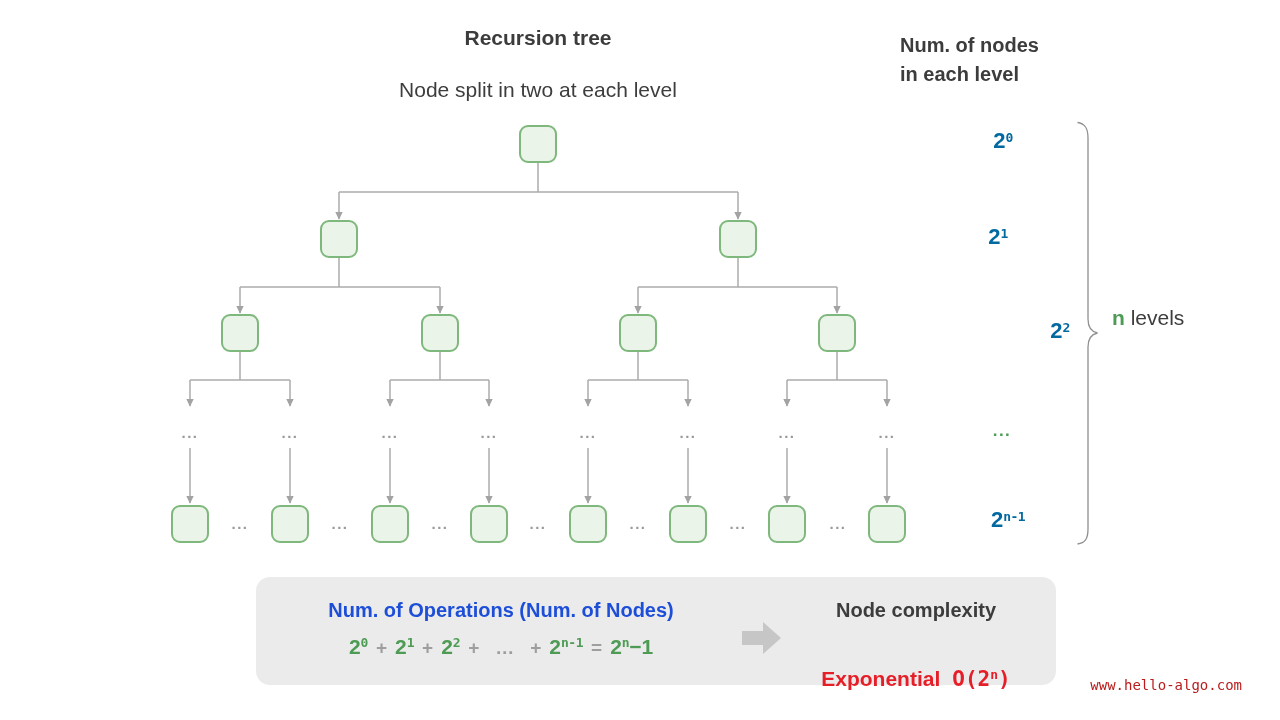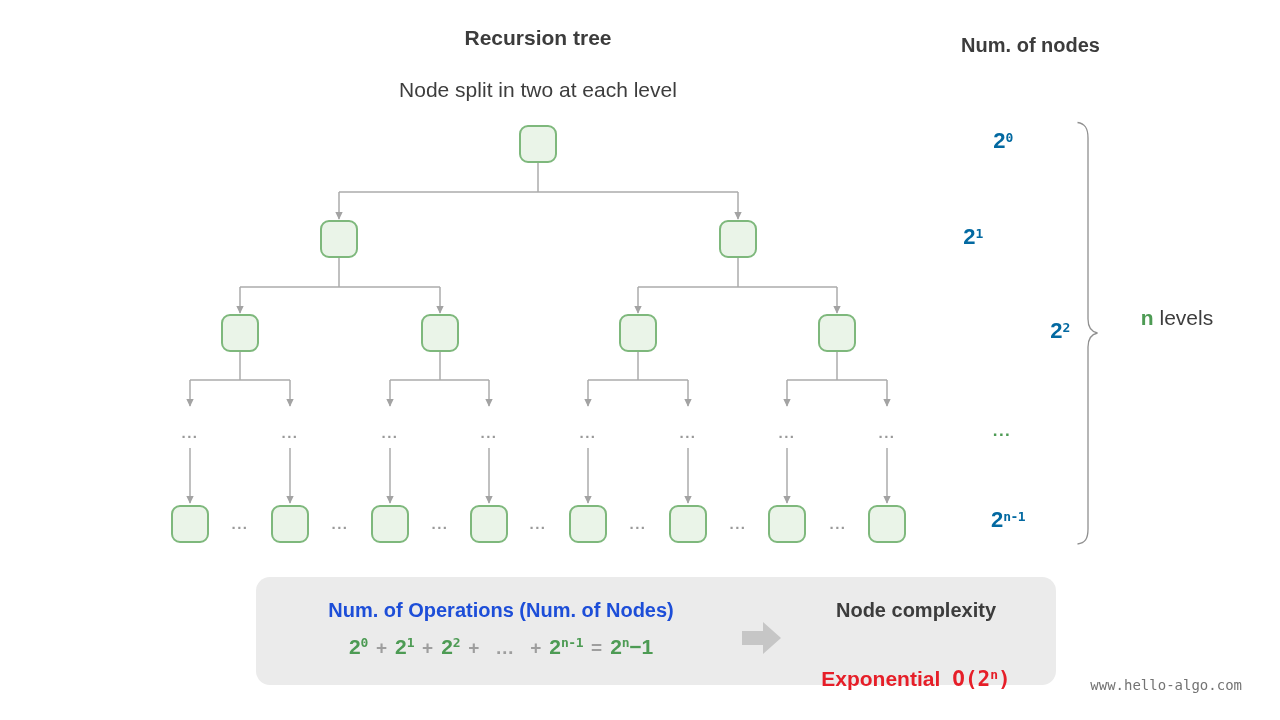--- a/index.html
+++ b/index.html
@@ -9,21 +9,21 @@
     font-family:"Liberation Sans", sans-serif;
     color:#3d3d3d;
   }
   .layer { position:absolute; left:0; top:0; pointer-events:none; }
 
   .title-block { position:absolute; left:338px; top:26px; width:400px; text-align:center; }
   .fig-title   { font-size:21px; font-weight:700; color:#3c3c3c; }
   .fig-subtitle{ font-size:21px; font-weight:400; color:#3d3d3d; margin-top:28px; }
 
   .right-header {
-    position:absolute; left:900px; top:31px; width:200px; text-align:right;
+    position:absolute; left:900px; top:31px; width:200px; text-align:left;
     font-size:20px; font-weight:700; color:#3c3c3c; line-height:29px;
   }
 
   .node {
     position:absolute; width:38px; height:38px; box-sizing:border-box;
     background:#eaf4e8; border:2.5px solid #7eb87c; border-radius:9px;
   }
 
   .dots {
     position:absolute; transform:translateX(-50%);
@@ -36,21 +36,21 @@
     color:#0369a1; font-weight:700; font-size:22px; white-space:nowrap;
   }
   .lvl-label sup, .sup-mono {
     font-family:"DejaVu Sans Mono", monospace;
     font-size:13px; font-weight:700; letter-spacing:-0.5px;
   }
   .lvl-label sup { vertical-align:6px; }
   .lvl-dots { color:#4d9b54; font-weight:700; font-size:17px; letter-spacing:1.5px; }
 
   .brace-label {
-    position:absolute; left:1112px; top:303px; width:130px; text-align:center;
+    position:absolute; left:1112px; top:303px; width:130px; text-align:left;
     font-size:21px; color:#3d3d3d; line-height:29px;
   }
   .brace-label .hl { color:#4d9b54; font-weight:700; }
 
   .panel {
     position:absolute; left:256px; top:577px; width:800px; height:108px;
     background:#ebebeb; border-radius:14px;
   }
   .panel-ops-title {
     position:absolute; left:0; top:22px; width:490px; text-align:center;
@@ -78,21 +78,21 @@
   .panel-complexity .bigo {
     font-family:"DejaVu Sans Mono", monospace; font-weight:700; margin-left:12px;
   }
   .panel-complexity sup {
     font-family:"DejaVu Sans Mono", monospace;
     font-size:13px; font-weight:700; vertical-align:7px;
   }
 
   .watermark {
     position:absolute; right:38px; top:677px;
-    font-family:"DejaVu Sans Mono", monospace; font-size:14px; color:#737373;
+    font-family:"DejaVu Sans Mono", monospace; font-size:14px; color:#b91c1c;
   }
 </style>
 </head>
 <body>
 
 <div class="stage">
 
   <svg class="layer" width="1280" height="720" viewBox="0 0 1280 720">
     <defs>
       <marker id="ah" viewBox="0 0 10 10" refX="8" refY="5" markerWidth="9" markerHeight="9" markerUnits="userSpaceOnUse" orient="auto">
@@ -147,20 +147,21 @@
              C1088,539 1085,543 1077.5,544" stroke="#909090" stroke-width="1.3" fill="none"></path>
   </svg>
 
   <div class="title-block">
     <div class="fig-title">Recursion tree</div>
     <div class="fig-subtitle">Node split in two at each level</div>
   </div>
 
   <div class="right-header">
     <div>Num. of nodes</div>
+    <div>in each level</div>
   </div>
 
   <div class="node" style="left:519px; top:125px;"></div>
   <div class="node" style="left:320px; top:220px;"></div>
   <div class="node" style="left:719px; top:220px;"></div>
   <div class="node" style="left:221px; top:314px;"></div>
   <div class="node" style="left:421px; top:314px;"></div>
   <div class="node" style="left:619px; top:314px;"></div>
   <div class="node" style="left:818px; top:314px;"></div>
   <div class="node" style="left:171px; top:505px;"></div>
@@ -183,21 +184,21 @@
 
   <span class="dots" style="left:240px; top:515px;">...</span>
   <span class="dots" style="left:340px; top:515px;">...</span>
   <span class="dots" style="left:440px; top:515px;">...</span>
   <span class="dots" style="left:538px; top:515px;">...</span>
   <span class="dots" style="left:638px; top:515px;">...</span>
   <span class="dots" style="left:738px; top:515px;">...</span>
   <span class="dots" style="left:838px; top:515px;">...</span>
 
   <div class="lvl-label" style="left:1003px; top:128px;"><span>2</span><sup>0</sup></div>
-  <div class="lvl-label" style="left:973px; top:224px;"><span>2</span><sup>1</sup></div>
+  <div class="lvl-label" style="left:998px; top:224px;"><span>2</span><sup>1</sup></div>
   <div class="lvl-label" style="left:1060px; top:318px;"><span>2</span><sup>2</sup></div>
   <div class="lvl-label lvl-dots" style="left:1002px; top:421px;">...</div>
   <div class="lvl-label" style="left:1008px; top:507px;"><span>2</span><sup>n-1</sup></div>
 
   <div class="brace-label">
     <div><span class="hl">n</span><span> levels</span></div>
   </div>
 
   <div class="panel">
     <div class="panel-ops-title">Num. of Operations (Num. of Nodes)</div>

